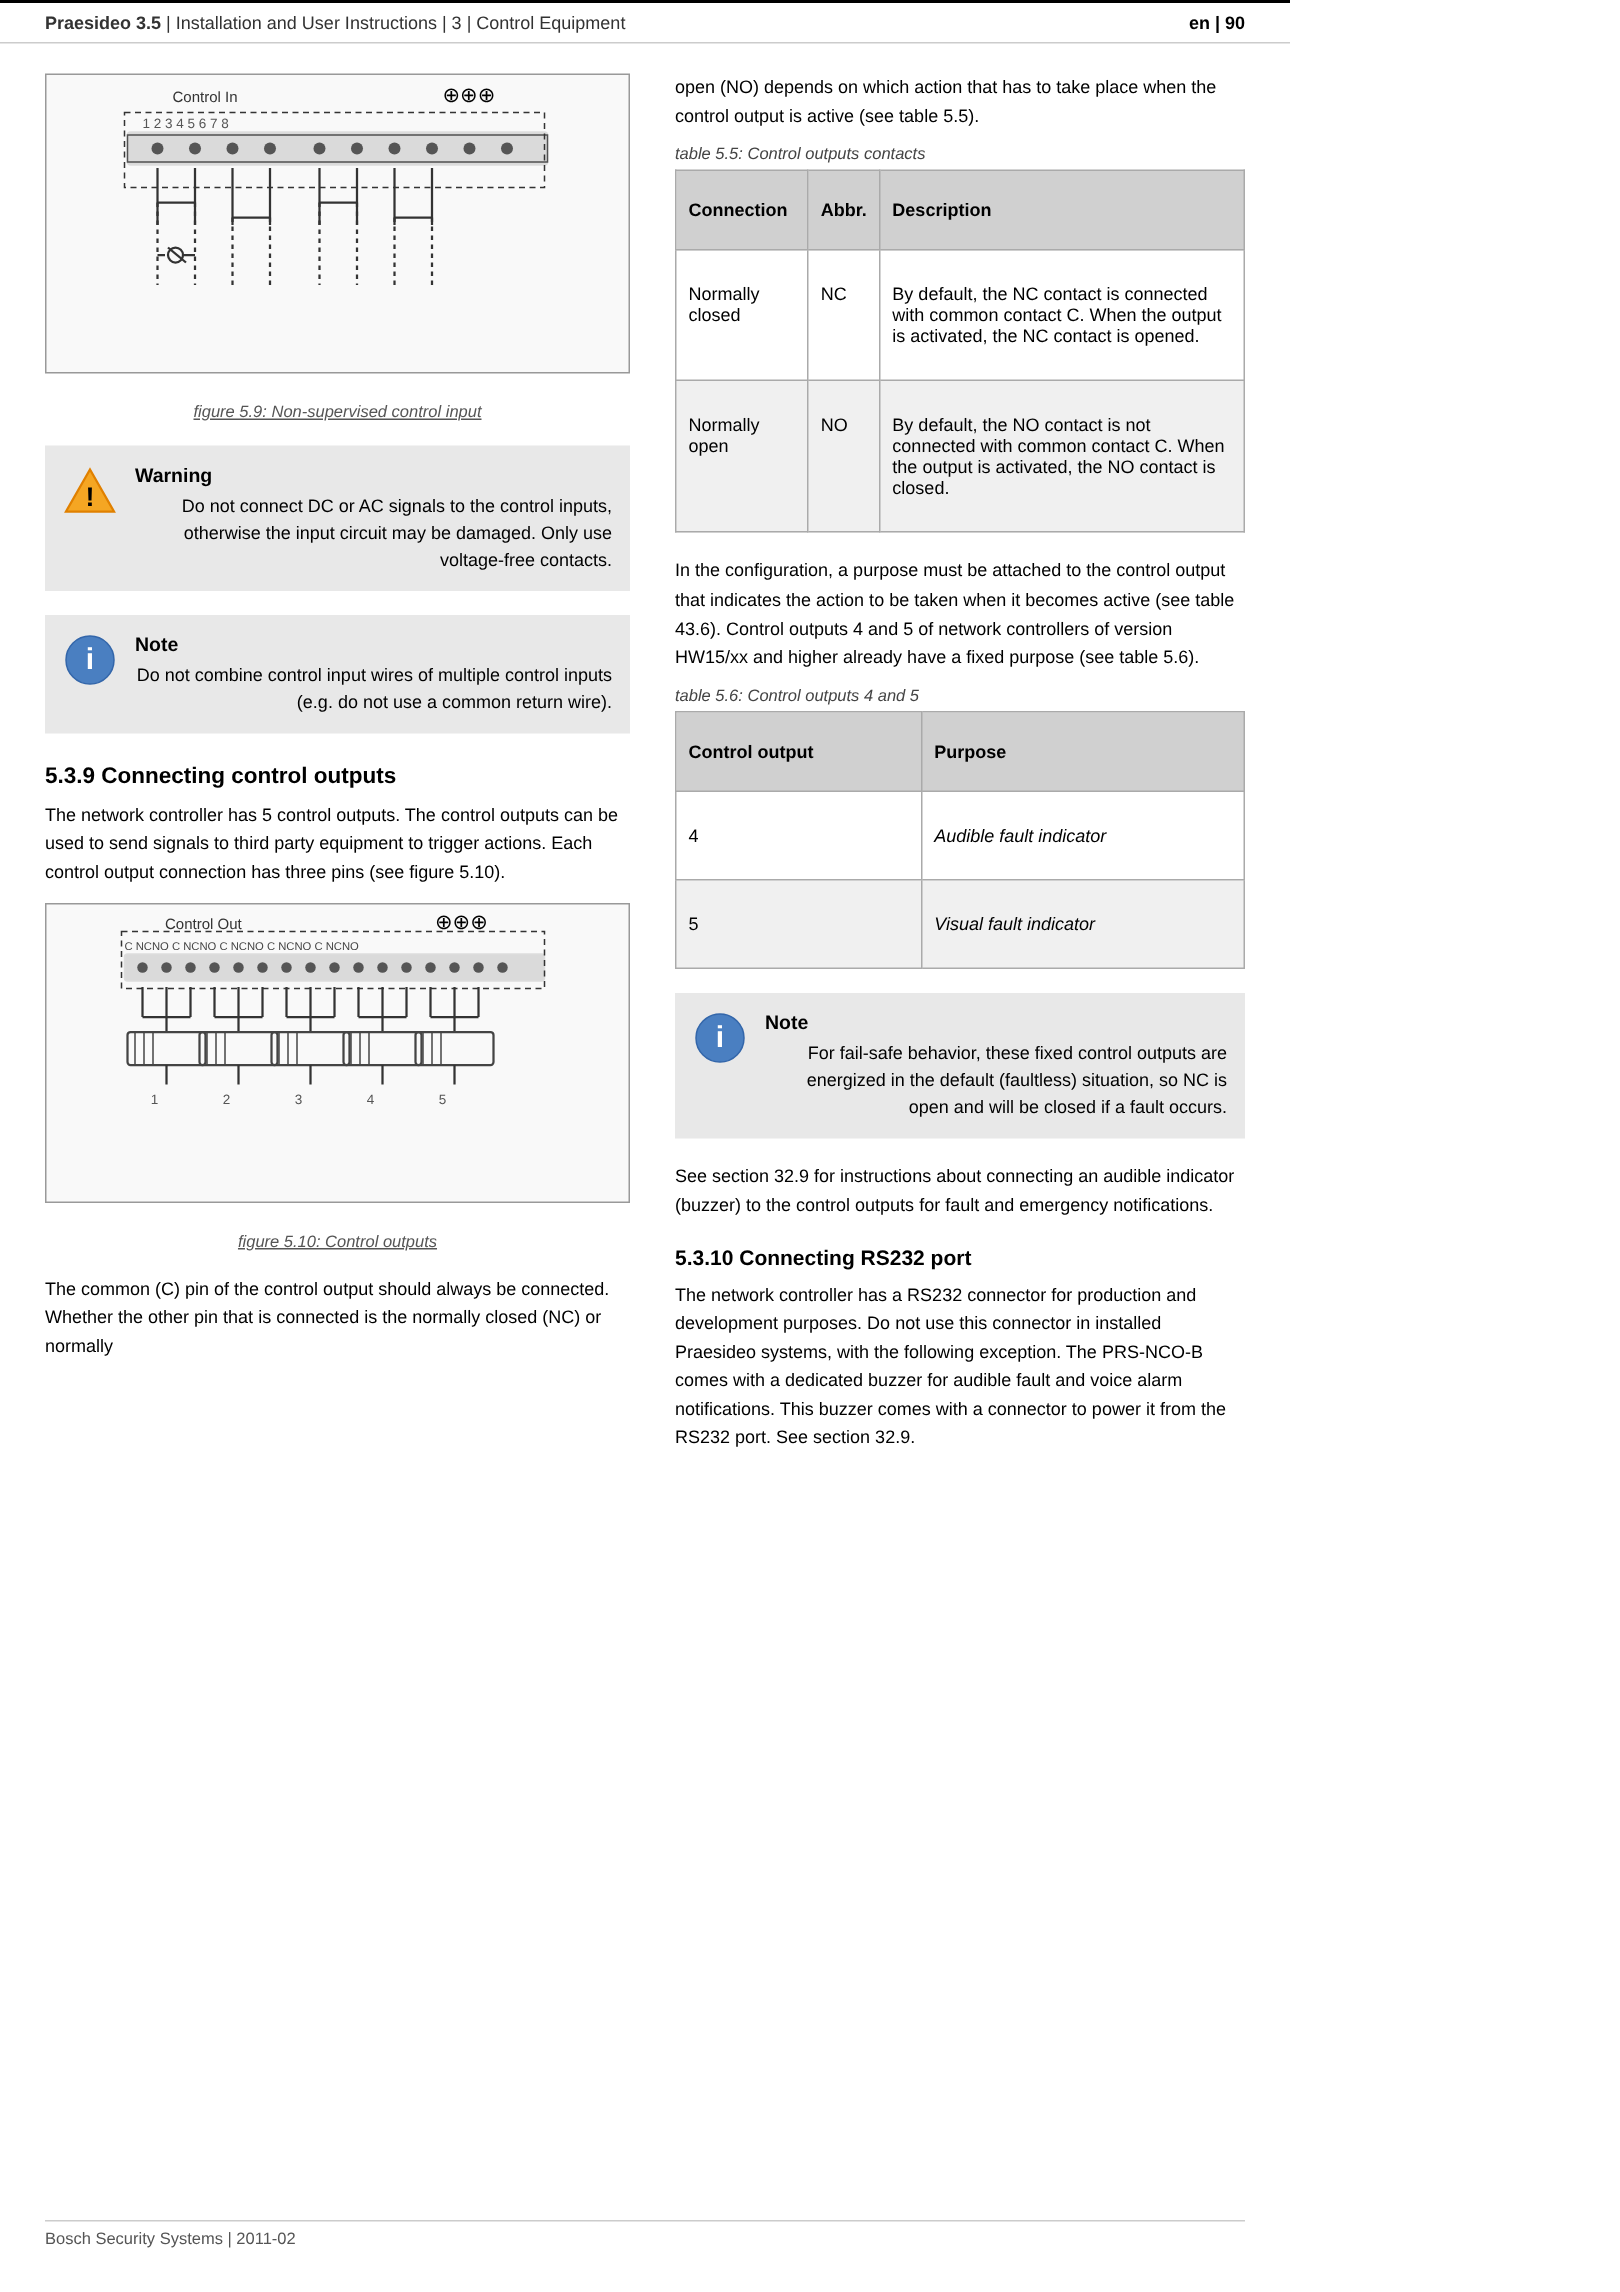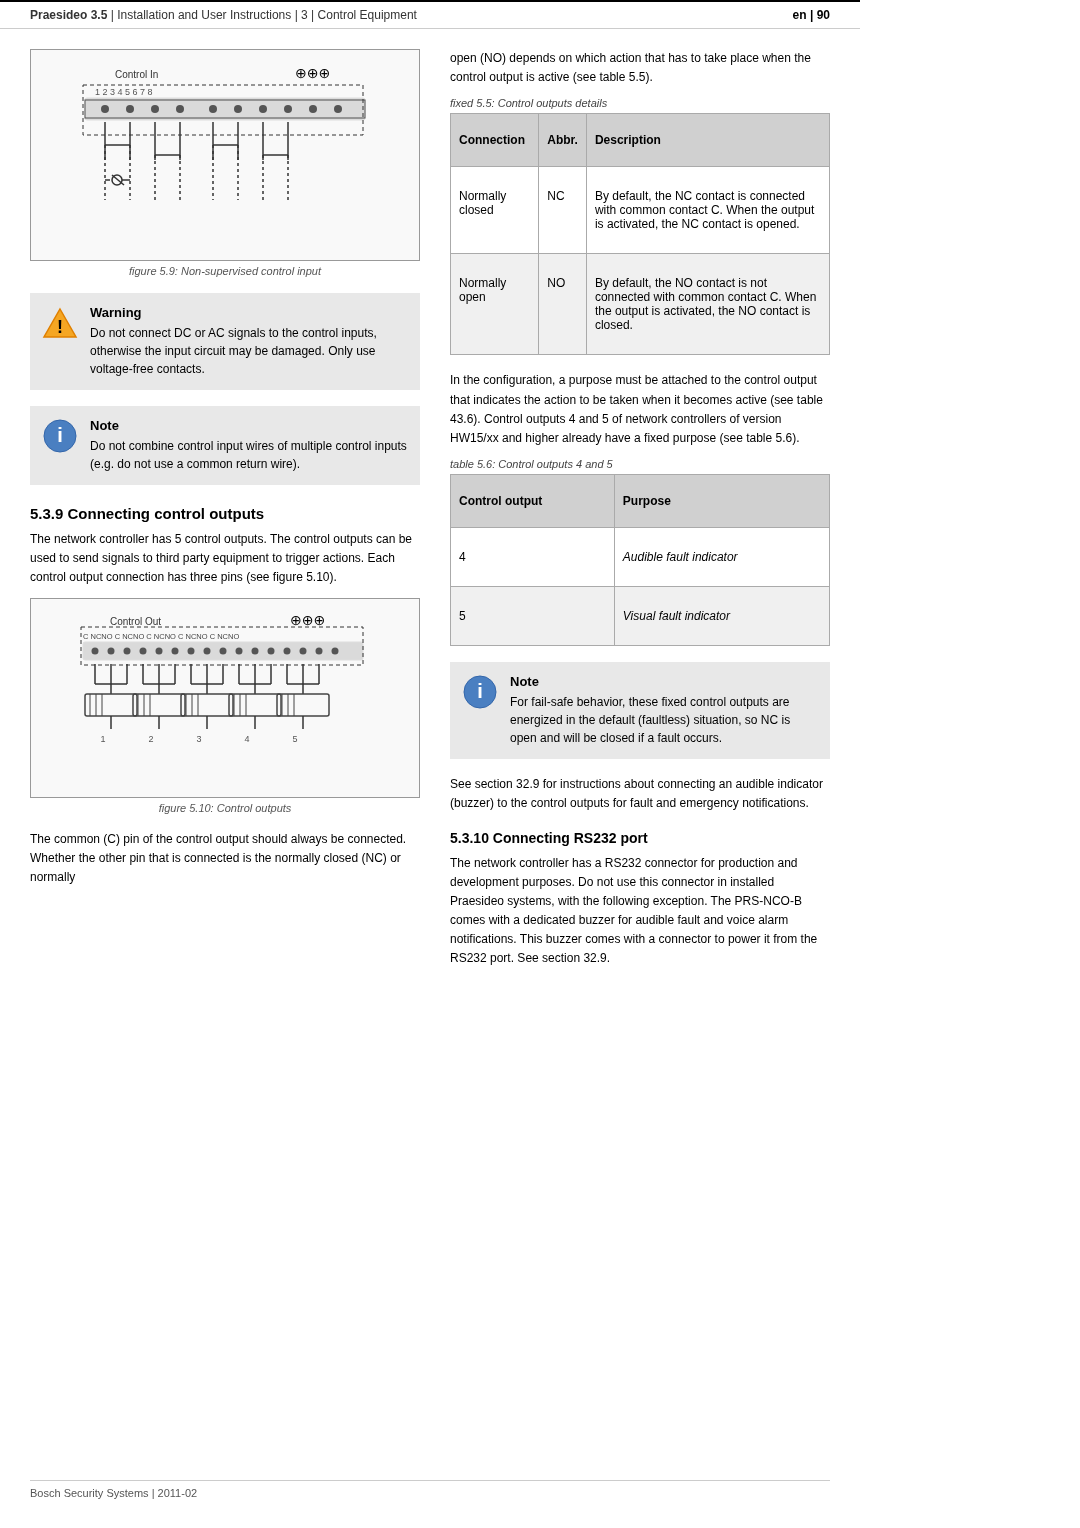--- a/index.html
+++ b/index.html
@@ -67,32 +67,32 @@
     }
 
     .right-col {
       flex: 1;
     }
 
     
     .diagram-box {
       border: 1px solid #999;
       background: #f9f9f9;
-      margin-bottom: 4px;
-      padding: 10px;
+      margin-bottom: 20px;
       position: relative;
       min-height: 200px;
     }
 
     .diagram-caption {
       font-size: 11px;
       font-style: italic;
       color: #555;
       text-align: center;
       margin-bottom: 16px;
+      text-decoration: underline;
     }
 
     
     .alert-box {
       display: flex;
       align-items: flex-start;
       background: #e8e8e8;
       border: none;
       padding: 12px;
       margin-bottom: 16px;
@@ -111,20 +111,21 @@
 
     .alert-title {
       font-weight: bold;
       font-size: 13px;
       margin-bottom: 4px;
     }
 
     .alert-text {
       font-size: 12px;
       line-height: 1.5;
+      text-align: right;
     }
 
     
     .section-heading {
       font-size: 15px;
       font-weight: bold;
       margin: 20px 0 8px 0;
     }
 
     .section-sub-heading {
@@ -400,21 +401,21 @@
       <div class="diagram-caption">figure 5.10: Control outputs</div>
 
       <div class="body-text">The common (C) pin of the control output should always be connected. Whether the other pin that is connected is the normally closed (NC) or normally</div>
 
     </div>
 
     <div class="right-col">
 
       <div class="body-text">open (NO) depends on which action that has to take place when the control output is active (see table 5.5).</div>
 
-      <div class="table-caption">fixed 5.5: Control outputs details</div>
+      <div class="table-caption">table 5.5: Control outputs contacts</div>
       <table>
         <thead>
           <tr>
             <th>Connection</th>
             <th>Abbr.</th>
             <th>Description</th>
           </tr>
         </thead>
         <tbody>
           <tr>

